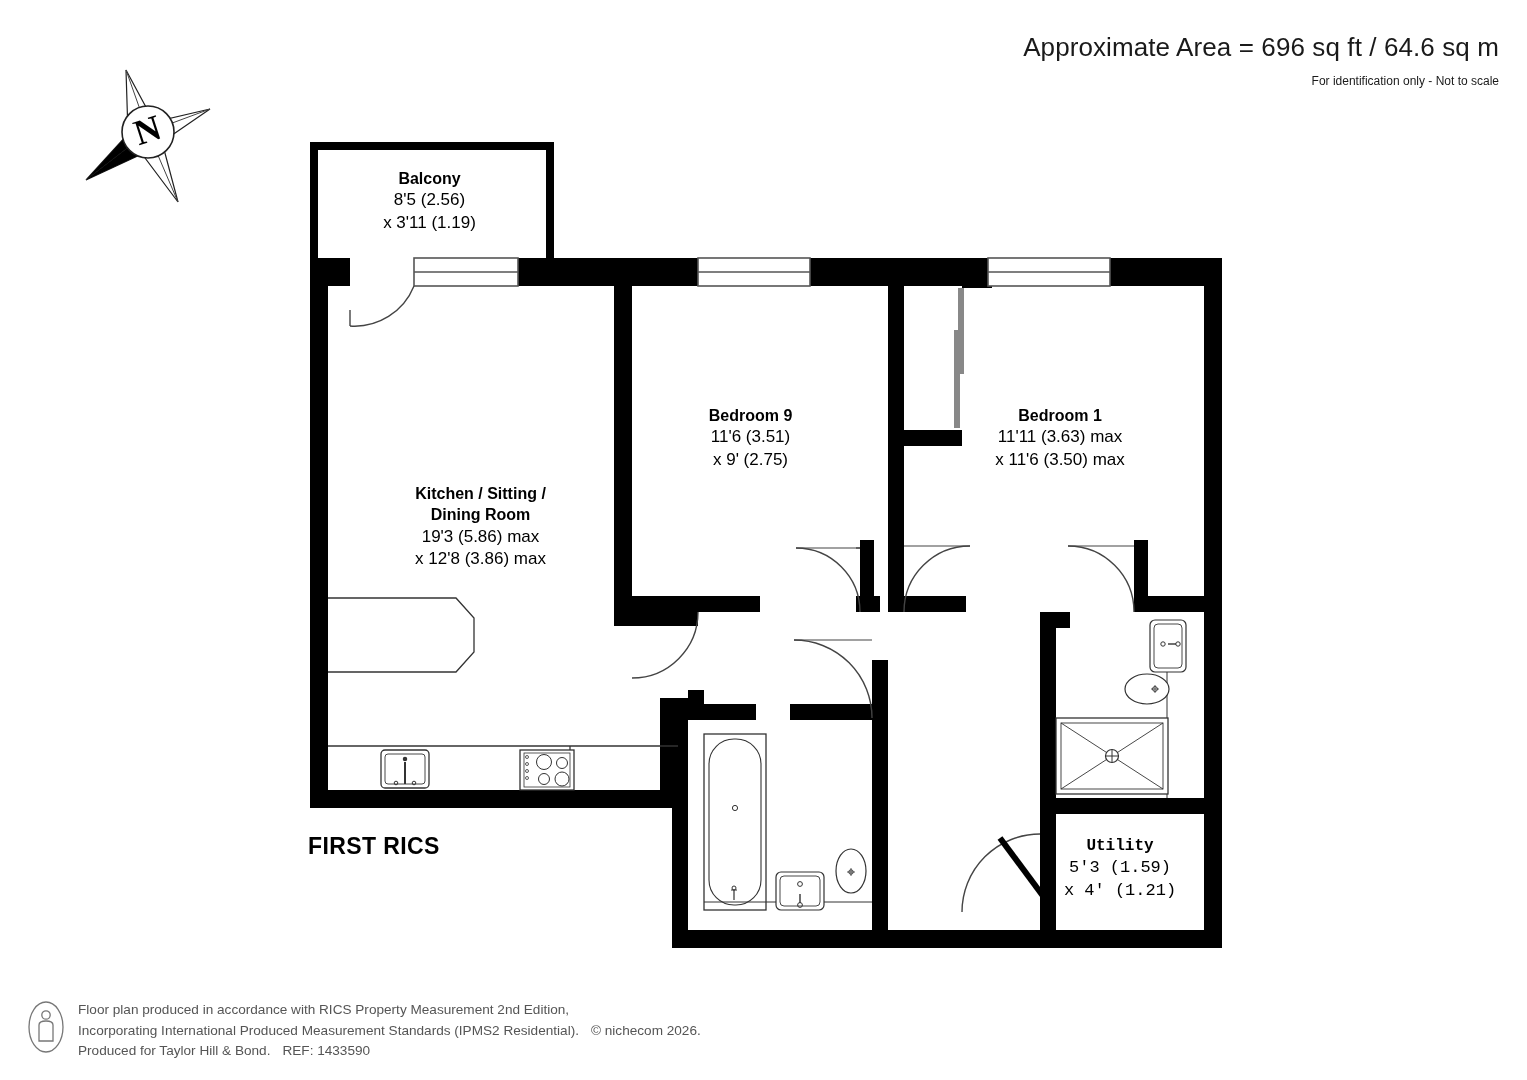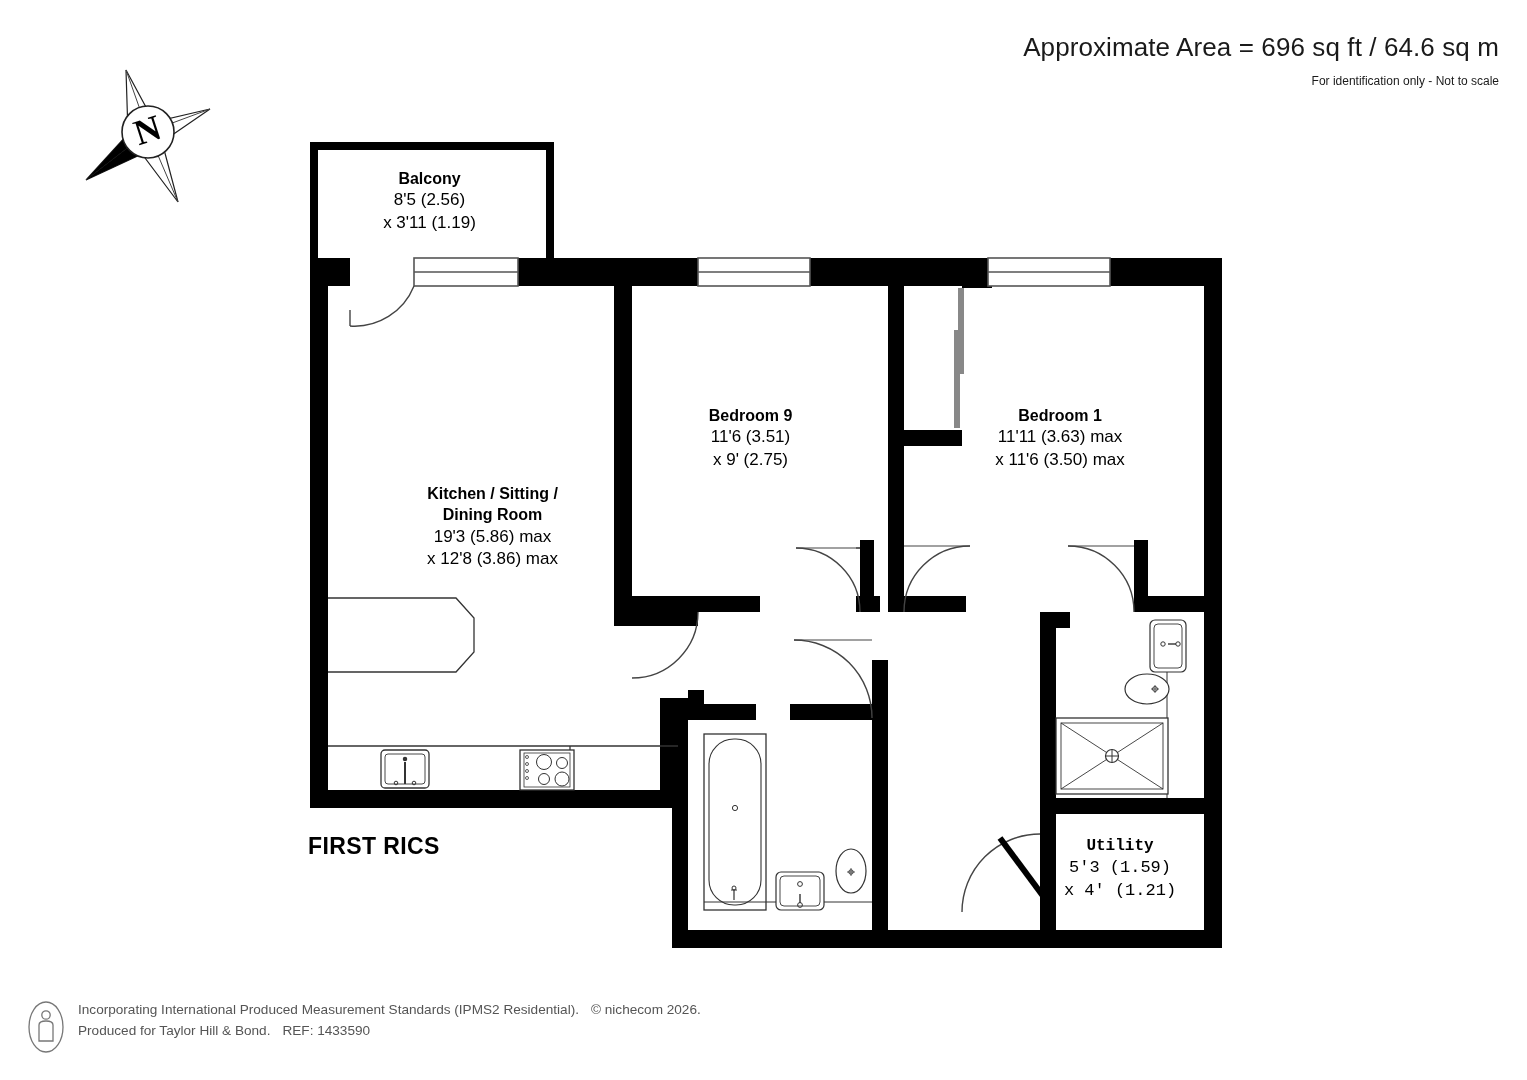--- a/index.html
+++ b/index.html
@@ -65,21 +65,21 @@
   .room-label .rname {
     font-weight: bold;
     font-size: 16px;
     display: block;
   }
   .room-label .rdim {
     font-size: 17px;
     display: block;
   }
   #label-balcony  { left: 332px; top: 168px; width: 195px; }
-  #label-kitchen  { left: 390px; top: 483px; width: 205px; }
+  #label-kitchen  { left: 378px; top: 483px; width: 205px; }
   #label-bed2     { left: 658px; top: 405px; width: 185px; }
   #label-bed1     { left: 960px; top: 405px; width: 200px; }
   #label-utility  { left: 1040px; top: 836px; width: 160px; font-family: Liberation Mono, monospace; }
 
   #floor-title {
     position: absolute;
     left: 308px;
     top: 833px;
     font-size: 23px;
     font-weight: bold;
@@ -390,20 +390,21 @@
 
 <div id="floor-title">FIRST RICS</div>
 
 <div id="footer">
   <svg id="footer-badge" viewBox="0 0 38 52">
     <ellipse cx="19" cy="26" rx="17" ry="25" fill="none" stroke="#777777" stroke-width="1.3"></ellipse>
     <circle cx="19" cy="14" r="4.2" fill="none" stroke="#777777" stroke-width="1.3"></circle>
     <path d="M 12 40 L 12 24 Q 12 20 19 20 Q 26 20 26 24 L 26 40 Z" fill="none" stroke="#777777" stroke-width="1.3"></path>
   </svg>
   <div id="footer-text">
+    <span class="fline">Floor plan produced in accordance with RICS Property Measurement 2nd Edition,</span>
     <span class="fline">
       <span>Incorporating International Produced Measurement Standards (IPMS2 Residential).</span><span class="fsp"></span><span>© nichecom 2026.</span>
     </span>
     <span class="fline">
       <span>Produced for Taylor Hill &amp; Bond.</span><span class="fsp"></span><span>REF: 1433590</span>
     </span>
   </div>
 </div>
 
 </body></html>

